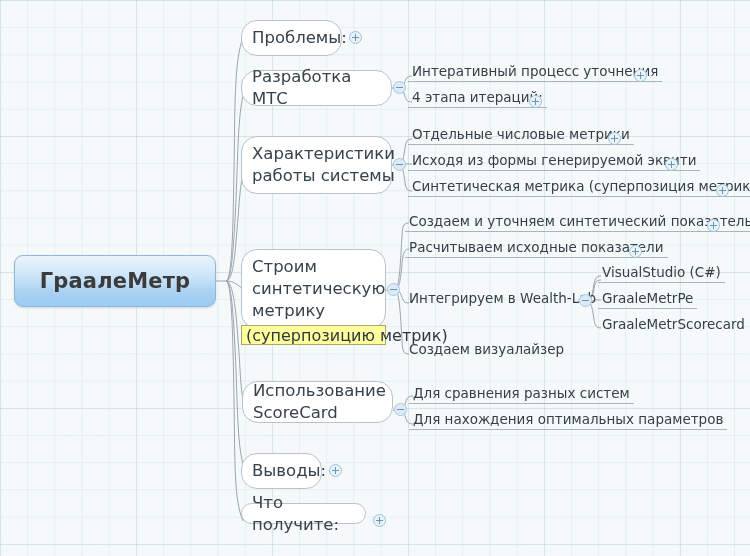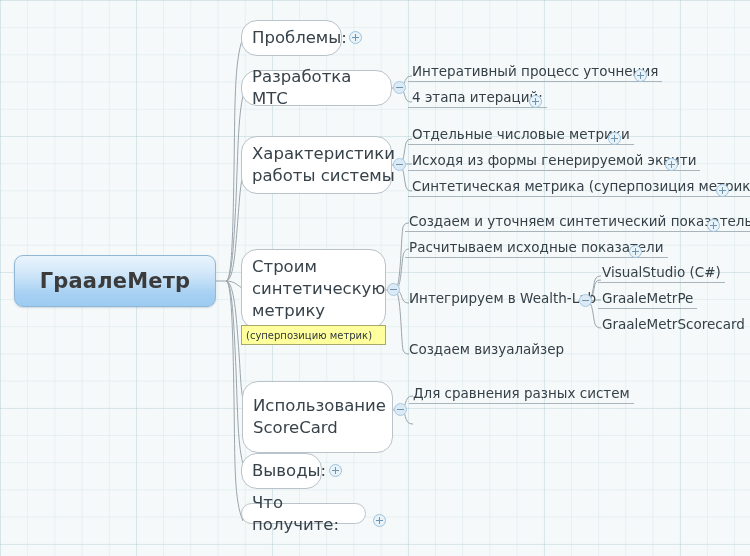--- a/index.html
+++ b/index.html
@@ -105,21 +105,21 @@
   .note {
     position: absolute;
     box-sizing: border-box;
     background: #ffff9e;
     border: 1px solid #a8a86a;
     display: flex;
     align-items: center;
     padding: 0 4px;
   }
   .note .note-text {
-    font-size: 10px;
+    font-size: 16px;
     color: #30383e;
     white-space: nowrap;
   }
 
   
   .toggle {
     position: absolute;
     width: 13px;
     height: 13px;
     border-radius: 50%;
@@ -304,31 +304,34 @@
     <span class="lf-text">GraaleMetrPe</span>
   </div>
   <div class="leaf no-rule" style="left:598px; top:316px;">
     <span class="lf-text">GraaleMetrScorecard</span>
   </div>
 
   <div class="leaf no-rule" style="left:405px; top:341px;text-align:right;">
     <span class="lf-text">Создаем визуалайзер</span>
   </div>
 
-  <div class="node-box" style="left:242px; top:381px; width:151px; height:72px;">
+  <div class="node-box" style="left:242px; top:381px; width:151px; height:42px;">
     <span class="nb-text">Использование
 ScoreCard</span>
   </div>
   <div class="toggle collapse" style="left:394px; top:403px;">
     <i class="bar-h"></i>
   </div>
 
   <div class="leaf" style="left:409px; top:385px;">
     <span class="lf-text">Для сравнения разных систем</span>
   </div>
+  <div class="leaf" style="left:409px; top:411px;">
+    <span class="lf-text">Для нахождения оптимальных параметров</span>
+  </div>
 
   <div class="node-box" style="left:241px; top:453px; width:81px; height:36px;">
     <span class="nb-text">Выводы:</span>
   </div>
   <div class="toggle expand" style="left:329px; top:464px;">
     <i class="bar-h"></i>
       <i class="bar-v"></i>
   </div>
 
   <div class="node-box" style="left:241px; top:503px; width:125px; height:21px;">

